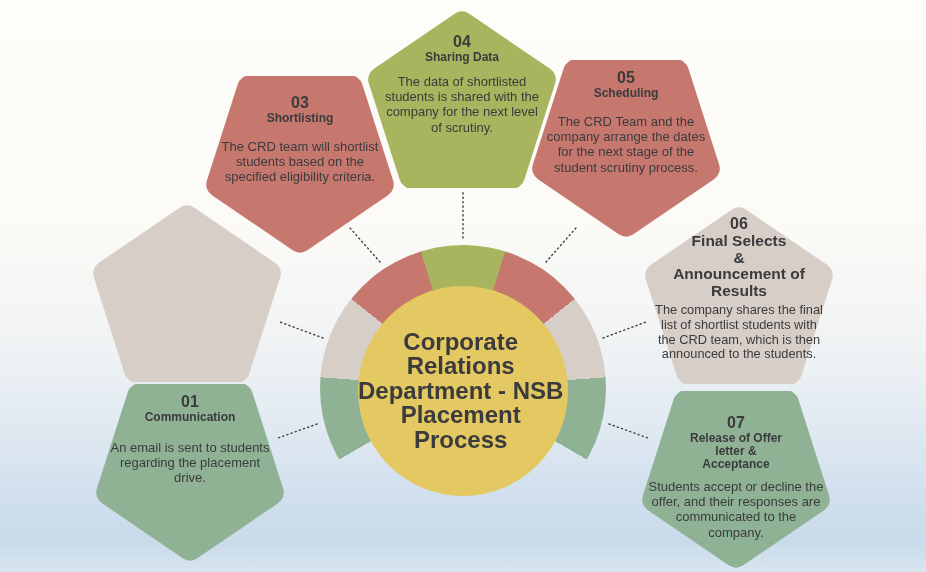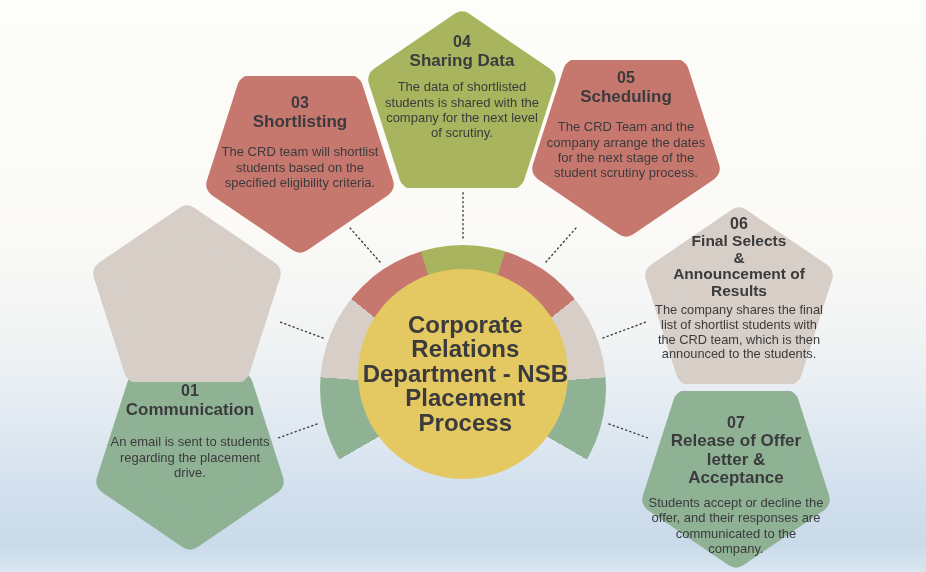--- a/index.html
+++ b/index.html
@@ -4,35 +4,35 @@
 <style>
   html,body{margin:0;padding:0;}
   body{font-family:"Liberation Sans","DejaVu Sans",sans-serif;}
   #canvas{
     position:relative;width:926px;height:572px;overflow:hidden;
     background:linear-gradient(180deg,#fdfdfa 0%,#fbfaf7 40%,#f2f4f4 58%,#e3ebf2 72%,#d2e0ee 86%,#c9daea 95%,#d9e6f1 100%);
   }
   .step{position:absolute;width:190px;height:178px;}
   .step svg{position:absolute;left:0;top:0;width:100%;height:100%;}
   .step .content{position:relative;z-index:2;text-align:center;color:#3b3b3d;}
-  .heading{font-weight:bold;font-size:17px;line-height:1.13;white-space:pre-line;}
+  .heading{font-weight:bold;font-size:12px;line-height:1.13;white-space:pre-line;}
   .num{font-weight:bold;font-size:16px;line-height:1.13;}
   .body-text{font-size:13px;line-height:1.18;width:166px;margin:1px auto;}
   
   .s1 .content{padding-top:9px;}  .s1 .heading{margin-bottom:0;} .s1 .body-text{margin-top:15px;width:168px;}
   .s2 .content{padding-top:23px;} .s2 .body-text{margin-top:8px;width:170px;}
   .s3 .content{padding-top:18px;}  .s3 .body-text{margin-top:13px;width:160px;}
   .s4 .content{padding-top:23px;} .s4 .body-text{margin-top:9px;width:160px;}
   .s5 .content{padding-top:9px;}  .s5 .body-text{margin-top:13px;width:172px;}
   .s6 .content{padding-top:9px;}  .s6 .heading{font-size:15.5px;line-height:1.07;} .s6 .body-text{margin-top:4px;font-size:12.8px;line-height:1.14;width:176px;}
   .s7 .content{padding-top:23px;}  .s7 .heading{line-height:1.1;} .s7 .body-text{margin-top:7px;width:176px;}
   #ring{position:absolute;left:320px;top:245px;width:286px;height:286px;border-radius:50%;}
   #center-circle{
-    position:absolute;left:358px;top:269px;width:210px;height:210px;border-radius:50%;
-    display:flex;align-items:center;justify-content:flex-end;text-align:center;
+    position:absolute;left:358px;top:286px;width:210px;height:210px;border-radius:50%;
+    display:flex;align-items:center;justify-content:flex-start;text-align:center;
   }
   #center-title{font-weight:bold;font-size:24px;line-height:1.02;color:#3b3b3d;white-space:pre-line;}
   #connector-layer{position:absolute;left:0;top:0;width:926px;height:572px;pointer-events:none;}
 </style>
 </head>
 <body>
 
 <div id="canvas">
 
   <svg id="connector-layer" viewBox="0 0 926 572">
@@ -50,21 +50,21 @@
   <div id="ring" style="background: conic-gradient(from -120deg, rgb(143, 178, 149) 0deg, rgb(143, 178, 149) 34.29deg, rgb(214, 206, 199) 34.29deg, rgb(214, 206, 199) 68.57deg, rgb(198, 120, 111) 68.57deg, rgb(198, 120, 111) 102.86deg, rgb(169, 180, 94) 102.86deg, rgb(169, 180, 94) 137.14deg, rgb(198, 120, 111) 137.14deg, rgb(198, 120, 111) 171.43deg, rgb(214, 206, 199) 171.43deg, rgb(214, 206, 199) 205.71deg, rgb(143, 178, 149) 205.71deg, rgb(143, 178, 149) 240deg, transparent 240deg, transparent 360deg);"></div>
 
   <div id="center-circle" style="background-color: rgb(228, 200, 98);">
     <div id="center-title">Corporate
 Relations
 Department - NSB
 Placement
 Process</div>
   </div>
 
-  <div class="step s1" style="left:95px;top:373px;">
+  <div class="step s1" style="left:95px;top:384px;">
     <svg viewBox="0 0 190 178" style="color: rgb(143, 178, 149);">
       <polygon points="45.1,12.15 144.9,12.15 175.75,108.5 95,163.4 14.25,108.5" fill="currentColor" stroke="currentColor" stroke-width="26" stroke-linejoin="round"></polygon>
     </svg>
     <div class="content">
       <div class="num">01</div>
       <div class="heading">Communication</div>
       <div class="body-text">An email is sent to students regarding the placement drive.</div>
     </div>
   </div>
 

